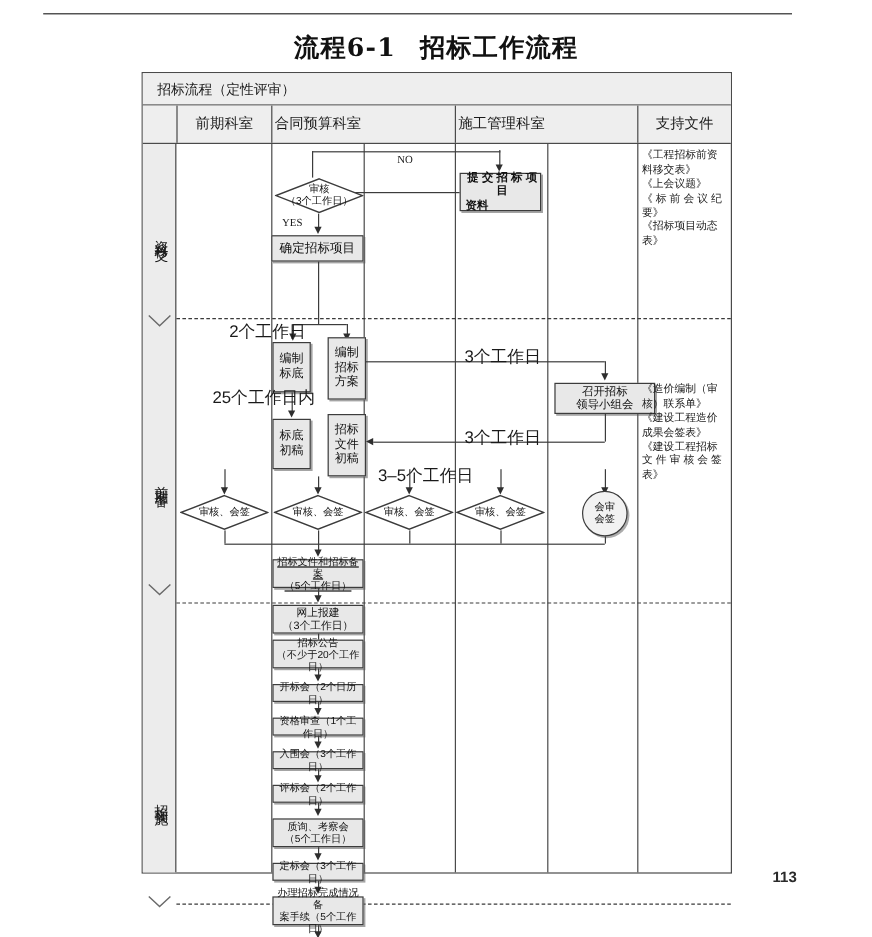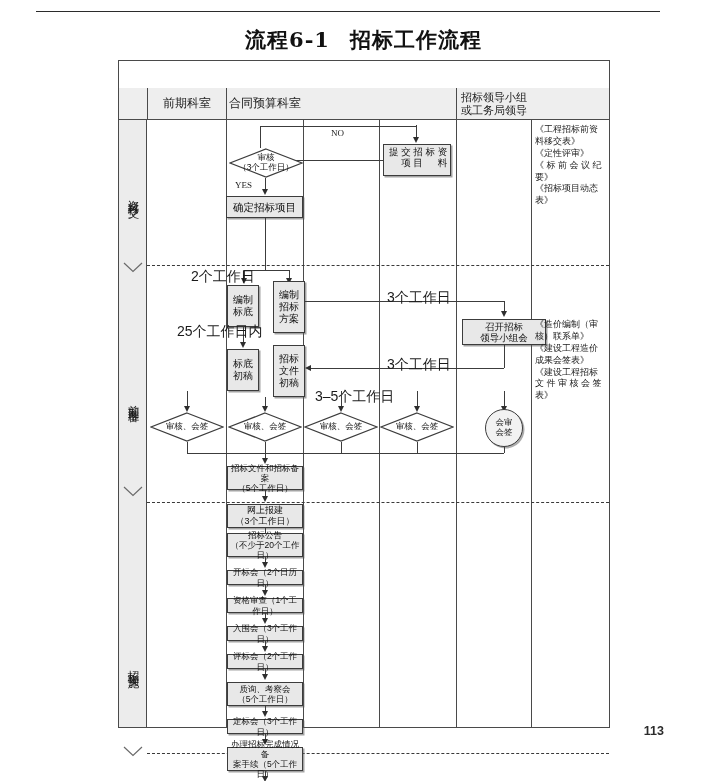--- a/index.html
+++ b/index.html
@@ -104,29 +104,28 @@
 <div class="page">
 
   <div class="top-rule"></div>
 
   <div class="title">
     <span>流程6-1</span><span class="gap"></span><span>招标工作流程</span>
   </div>
 
   <div class="frame">
 
+    <div class="band">招标流程（定性评审）</div>
 
     <div class="hdr">
       <div class="hdr-cell first" style="left:0;width:28px;"></div>
       <div class="hdr-cell" style="left:28px;width:79px;">前期科室</div>
       <div class="hdr-cell" style="left:107px;width:77px;">合同预算科室</div>
-      <div class="hdr-cell" style="left:337px;width:75px;flex-direction:column;font-size:11px;">
-        <span>招标领导小组</span>
-        <span>或工务局领导</span>
-      </div>
+      <div class="hdr-cell" style="left:260px;width:77px;">施工管理科室</div>
+      <div class="hdr-cell" style="left:412px;width:78px;">支持文件</div>
     </div>
 
     <div class="body">
 
       <div class="vline" style="left:107px;"></div>
       <div class="vline" style="left:184px;"></div>
       <div class="vline" style="left:260px;"></div>
       <div class="vline" style="left:337px;"></div>
       <div class="vline" style="left:412px;"></div>
 
@@ -155,21 +154,21 @@
             <polyline points="1,1 10,9.5 19,1" fill="none" stroke="#6a6a6a" stroke-width="1.2"></polyline>
           </svg>
       </div>
 
       <div class="dash" style="top:145px;"></div>
       <div class="dash" style="top:382px;"></div>
       <div class="dash" style="top:633px;"></div>
 
       <div class="ln lnv" style="left:297px;top:5px;height:16px;"></div>
       <div class="arrow down" style="left:293.5px;top:17px;"></div>
-      <div class="node w" style="left:264px;top:24px;width:68px;height:32px;flex-direction:row;align-items:flex-start;padding-left:4px;">
+      <div class="node w" style="left:264px;top:24px;width:68px;height:32px;flex-direction:column;align-items:flex-start;padding-left:4px;font-weight:bold;">
         <span style="font-size:9.5px;">提 交 招 标 项 目</span>
         <span style="font-size:9.5px;">资料</span>
       </div>
 
       <div class="ln lnh" style="left:162px;top:40px;width:102px;"></div>
       <div class="arrow left" style="left:156px;top:36.5px;"></div>
 
       <div class="ln lnv" style="left:141px;top:6px;height:22px;"></div>
       <div class="ln lnh" style="left:141px;top:6px;width:157px;"></div>
       <div class="elbl serif" style="left:212px;top:8px;">NO</div>
@@ -289,21 +288,21 @@
       </div>
 
       <div class="ln lnv" style="left:68px;top:322px;height:11px;"></div>
       <div class="ln lnv" style="left:222px;top:322px;height:11px;"></div>
       <div class="ln lnv" style="left:298px;top:322px;height:11px;"></div>
       <div class="ln lnv" style="left:385px;top:327px;height:6px;"></div>
       <div class="ln lnh" style="left:68px;top:333px;width:317px;"></div>
       <div class="ln lnv" style="left:146px;top:322px;height:19px;"></div>
       <div class="arrow down" style="left:142.5px;top:338px;"></div>
 
-      <div class="node" style="left:108px;top:346px;width:76px;height:24px;flex-direction:column;font-size:8.5px;">
+      <div class="node" style="left:108px;top:346px;width:76px;height:24px;flex-direction:column;font-size:8.5px;text-decoration:underline;">
         <span>招标文件和招标备案</span>
         <span>（5个工作日）</span>
       </div>
       <div class="ln lnv" style="left:146px;top:370px;height:9px;"></div>
       <div class="arrow down" style="left:142.5px;top:376px;"></div>
       <div class="node" style="left:108px;top:384px;width:76px;height:24px;flex-direction:column;font-size:9px;">
         <span>网上报建</span>
         <span>（3个工作日）</span>
       </div>
 
@@ -346,21 +345,21 @@
       <div class="node" style="left:108px;top:627px;width:76px;height:24px;flex-direction:column;font-size:8.5px;">
         <span>办理招标完成情况备</span>
         <span>案手续（5个工作日）</span>
       </div>
       <div class="ln lnv" style="left:146px;top:651px;height:8px;"></div>
       <div class="arrow down" style="left:142.5px;top:656px;"></div>
 
       <div class="docs" style="left:413px;top:4px;width:77px;">
         <div>《工程招标前资</div>
         <div>料移交表》</div>
-        <div>《定性评审》</div>
+        <div>《上会议题》</div>
         <div>《 标 前 会 议 纪</div>
         <div>要》</div>
         <div>《招标项目动态</div>
         <div>表》</div>
       </div>
 
       <div class="docs" style="left:413px;top:199px;width:77px;">
         <div>《造价编制（审</div>
         <div>核）联系单》</div>
         <div>《建设工程造价</div>

